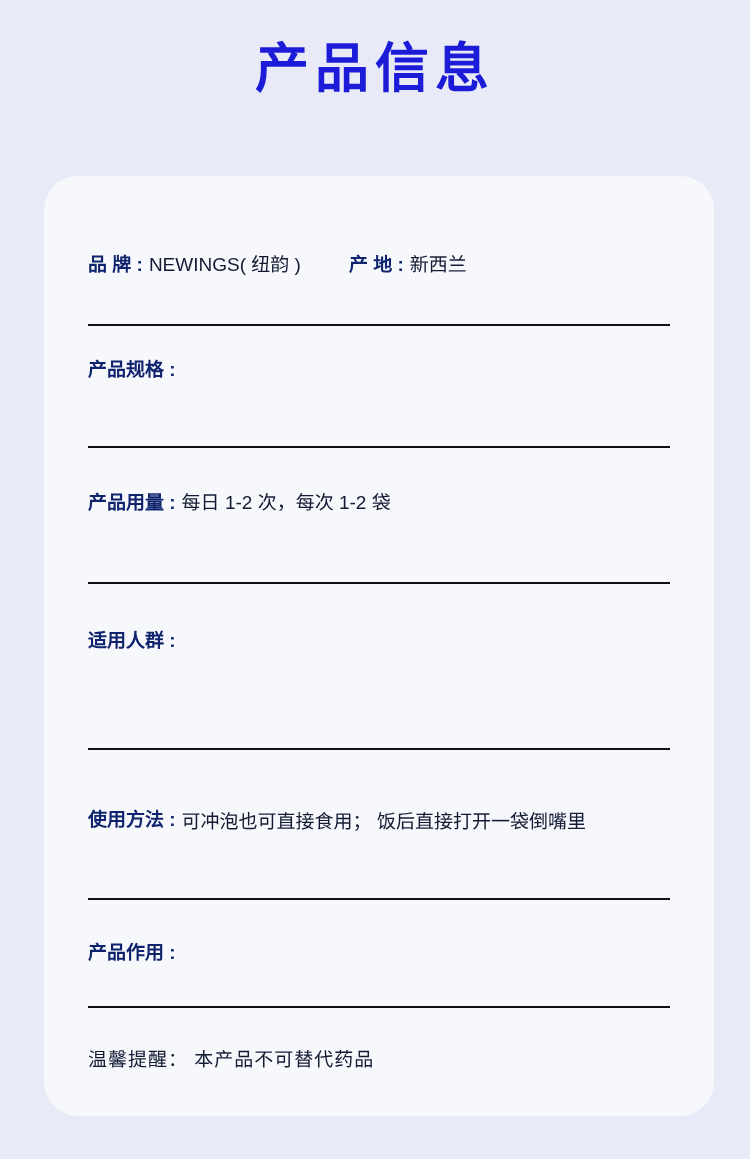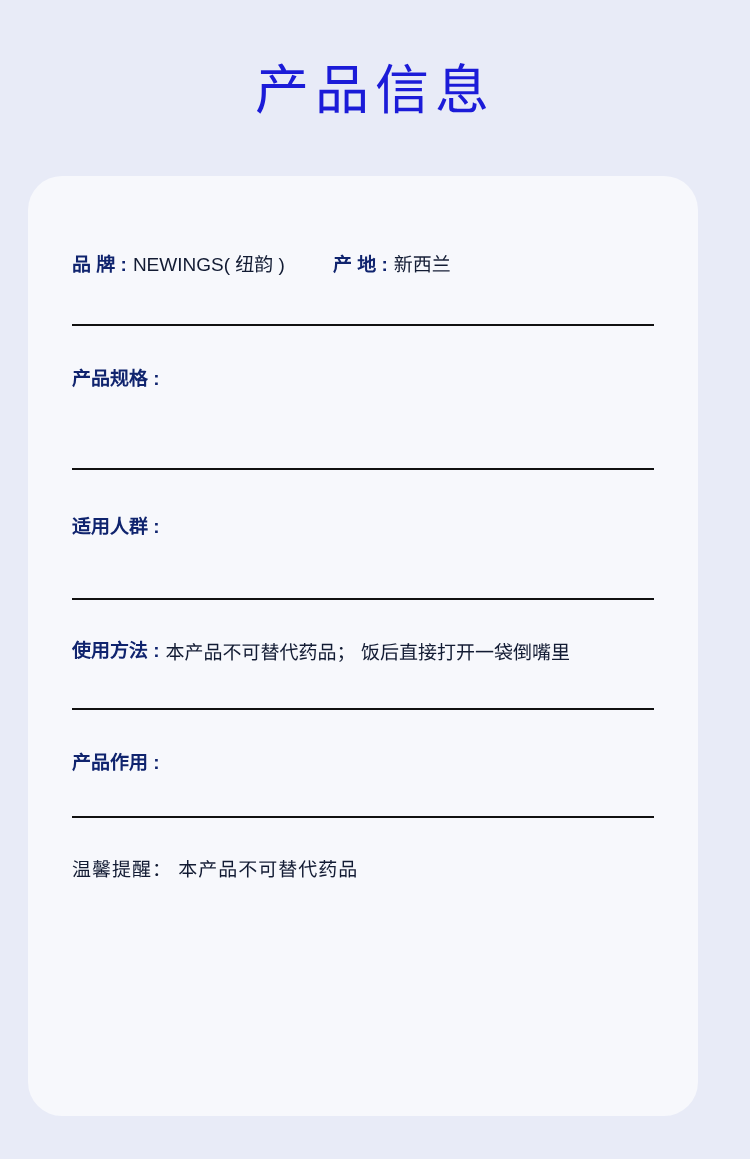--- a/index.html
+++ b/index.html
@@ -17,31 +17,31 @@
   .page {
     position: relative;
     width: 750px;
     height: 1159px;
     box-sizing: border-box;
   }
 
   .page-title {
     text-align: center;
     font-size: 54px;
-    font-weight: normal;
+    font-weight: bold;
     color: #1b1bd8;
     letter-spacing: 6px;
-    padding-top: 58px;
+    padding-top: 36px;
     line-height: 1.2;
     user-select: none;
   }
 
   .card {
     position: absolute;
-    left: 28px;
+    left: 44px;
     top: 176px;
     width: 670px;
     height: 940px;
     background: #f7f8fc;
     border-radius: 34px;
     box-sizing: border-box;
     padding: 0 44px;
   }
 
   .rows {
@@ -86,37 +86,37 @@
   .row-brand {
     height: 104px;
     align-items: flex-start;
     padding-top: 28px;
   }
   .row-brand .origin-label {
     margin-left: 48px;
   }
 
   .row-spec {
-    height: 144px;
-    padding-top: 38px;
+    height: 122px;
+    padding-top: 29px;
   }
 
   .row-dose {
     height: 136px;
     padding-top: 40px;
   }
 
   .row-people {
-    height: 130px;
+    height: 166px;
     padding-top: 42px;
   }
 
   .row-usage {
-    height: 110px;
-    padding-top: 36px;
+    height: 150px;
+    padding-top: 55px;
   }
 
   .row-effect {
     height: 108px;
     padding-top: 38px;
   }
 
   .value-multiline {
     line-height: 1.75;
   }
@@ -146,31 +146,37 @@
           <span class="value">新西兰</span>
         </div>
       </div>
 
       <div class="row row-spec">
         <div class="row-inner">
           <span class="label">产品规格 :</span>
         </div>
       </div>
 
+      <div class="row row-dose">
+        <div class="row-inner">
+          <span class="label">产品用量 :</span>
+          <span class="value">每日 1-2 次，每次 1-2 袋</span>
+        </div>
+      </div>
 
       <div class="row row-people">
         <div class="row-inner">
           <span class="label">适用人群 :</span>
         </div>
       </div>
 
       <div class="row row-usage">
         <div class="row-inner">
           <span class="label">使用方法 :</span>
-          <span class="value value-multiline">本产品不可替代药品； 饭后直接打开一袋倒嘴里</span>
+          <span class="value value-multiline">可冲泡也可直接食用； 饭后直接打开一袋倒嘴里</span>
         </div>
       </div>
 
       <div class="row row-effect">
         <div class="row-inner">
           <span class="label">产品作用 :</span>
         </div>
       </div>
 
       <div class="note">温馨提醒： 本产品不可替代药品</div>

